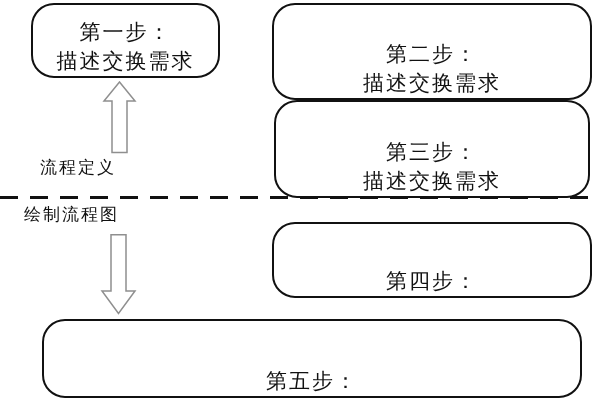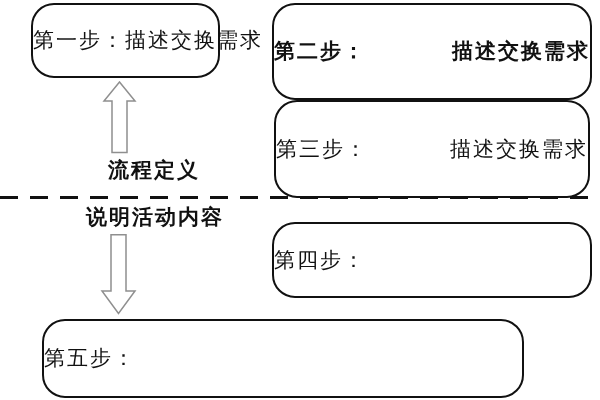--- a/index.html
+++ b/index.html
@@ -16,53 +16,53 @@
     font-family: "Liberation Serif", "DejaVu Serif", serif;
     color: #111111;
   }
   .box {
     position: absolute;
     box-sizing: border-box;
     border: 2px solid #111111;
     border-radius: 23px;
     background: #ffffff;
     display: flex;
+    flex-direction: column;
     align-items: center;
-    justify-content: space-between;
+    justify-content: flex-end;
     text-align: center;
     font-size: 21px;
     line-height: 29px;
     letter-spacing: 2px;
   }
   .box .bline { white-space: nowrap; }
   .box1 { left: 31px;  top: 3px;   width: 189px; height: 75px; }
-  .box2 { left: 272px; top: 3px;   width: 320px; height: 97px; font-weight: bold; }
+  .box2 { left: 272px; top: 3px;   width: 320px; height: 97px; }
   .box3 { left: 274px; top: 100px;  width: 316px; height: 98px; }
   .box4 { left: 272px; top: 222px; width: 320px; height: 76px; gap: 24px; }
-  .box5 { left: 42px;  top: 319px; width: 482px; height: 79px; }
+  .box5 { left: 42px;  top: 319px; width: 540px; height: 79px; }
 
   .divider {
     position: absolute;
     left: 0;
     top: 196px;
     width: 600px;
     height: 3px;
     background: repeating-linear-gradient(
       90deg,
       #111111 0px, #111111 18px,
       transparent 18px, transparent 30px
     );
   }
   .zone-label {
     position: absolute;
-    text-align: right;
-    font-size: 21px;
+    text-align: left;
+    font-size: 17px;
     letter-spacing: 2px;
     white-space: nowrap;
-    font-weight: bold;
   }
   .label-top    { left: 40px; width: 160px; top: 156px; }
   .label-bottom { left: 24px; width: 200px; top: 203px; }
 
   .arrow-svg { position: absolute; }
   .arrow-up   { left: 101px; top: 81px; }
   .arrow-down { left: 99px;  top: 234px; }
   .arrow-shape {
     fill: #ffffff;
     stroke: #8f8f8f;
@@ -91,21 +91,21 @@
   </div>
 
   <svg class="arrow-svg arrow-up" width="37" height="73" viewBox="0 0 37 73">
     <polygon class="arrow-shape" points="18.5,1 34,20 26,20 26,71.5 11,71.5 11,20 3,20"></polygon>
   </svg>
 
   <div class="zone-label label-top">流程定义</div>
 
   <div class="divider"></div>
 
-  <div class="zone-label label-bottom">说明活动内容</div>
+  <div class="zone-label label-bottom">绘制流程图</div>
 
   <svg class="arrow-svg arrow-down" width="39" height="81" viewBox="0 0 39 81">
     <polygon class="arrow-shape" points="12,0.75 27,0.75 27,57 36,57 19.5,79.5 3,57 12,57"></polygon>
   </svg>
 
   <div class="box box4">
     <div class="bline">第四步：</div>
   </div>
 
   <div class="box box5">

